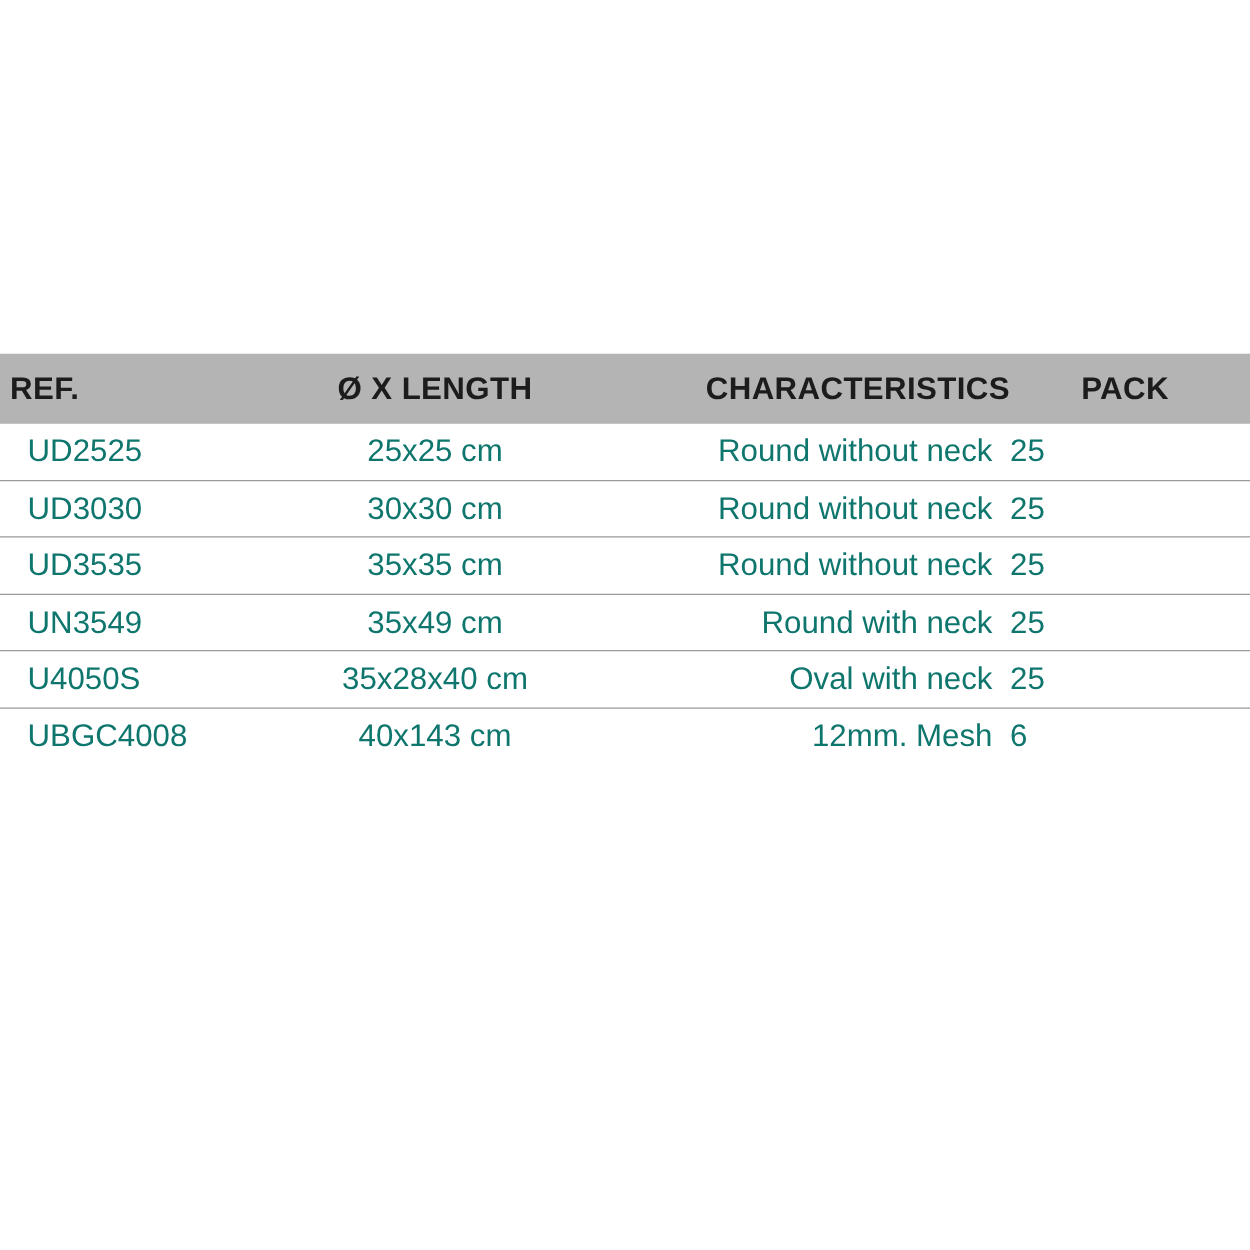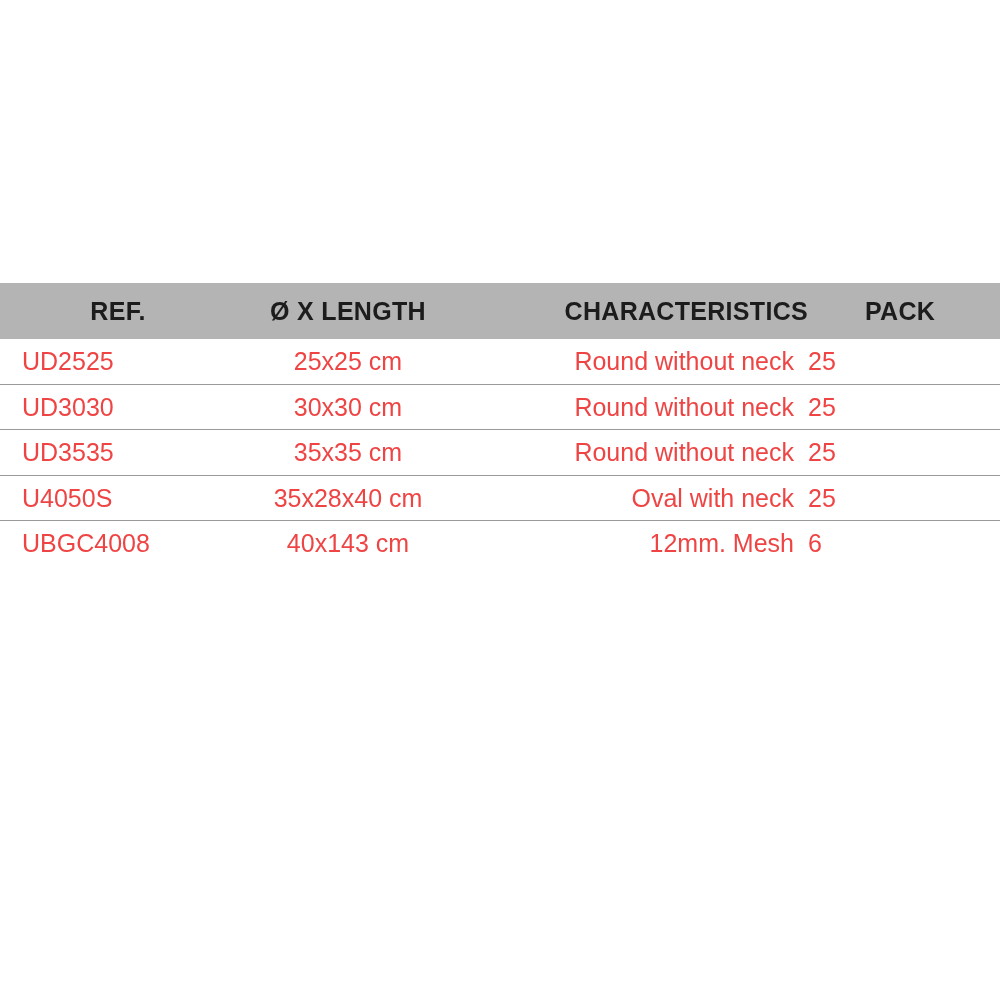--- a/index.html
+++ b/index.html
@@ -35,28 +35,28 @@
     background: #b4b4b4;
     color: #1c1c1c;
     font-weight: bold;
     font-size: 25px;
     letter-spacing: 0.3px;
     padding: 8px 0 8px 0;
     height: 40px;
     vertical-align: middle;
     border: none;
   }
-  thead th.h-ref  { text-align: center; padding-left: 8px; }
+  thead th.h-ref  { text-align: left; padding-left: 8px; }
   thead th.h-dim  { text-align: center; }
   thead th.h-char { text-align: right; }
   thead th.h-pack { text-align: center; padding-right: 8px; }
 
   tbody td {
     font-size: 25px;
-    color: #ef4444;
+    color: #0f766e;
     padding: 7px 0 7px 0;
     border-bottom: 1.5px solid #9a9a9a;
     vertical-align: middle;
     line-height: 1.22;
   }
   tbody tr:first-child td {
     border-top: none;
   }
   tbody td.t-ref  { text-align: left; padding-left: 22px; }
   tbody td.t-dim  { text-align: center; }
@@ -98,20 +98,26 @@
         <td class="t-char">Round without neck</td>
         <td class="t-pack">25</td>
       </tr>
       <tr>
         <td class="t-ref">UD3535</td>
         <td class="t-dim">35x35 cm</td>
         <td class="t-char">Round without neck</td>
         <td class="t-pack">25</td>
       </tr>
       <tr>
+        <td class="t-ref">UN3549</td>
+        <td class="t-dim">35x49 cm</td>
+        <td class="t-char">Round with neck</td>
+        <td class="t-pack">25</td>
+      </tr>
+      <tr>
         <td class="t-ref">U4050S</td>
         <td class="t-dim">35x28x40 cm</td>
         <td class="t-char">Oval with neck</td>
         <td class="t-pack">25</td>
       </tr>
       <tr>
         <td class="t-ref">UBGC4008</td>
         <td class="t-dim">40x143 cm</td>
         <td class="t-char">12mm. Mesh</td>
         <td class="t-pack">6</td>

